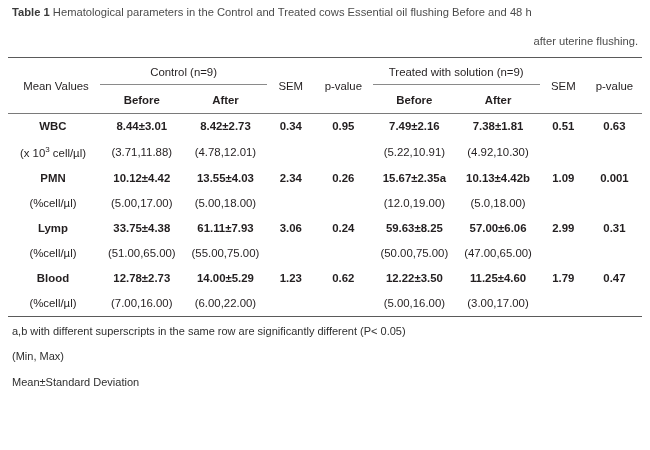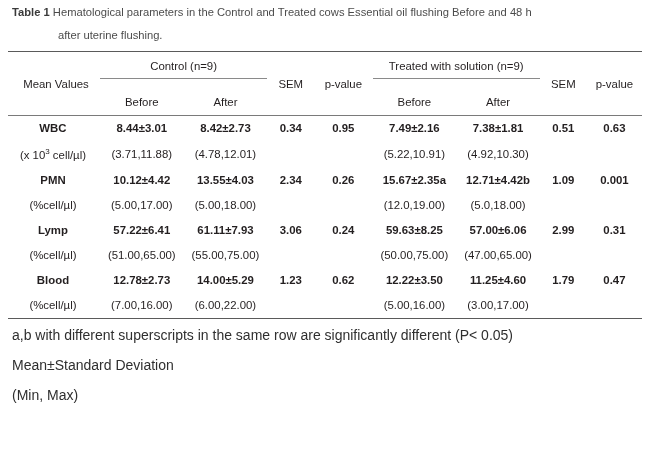--- a/index.html
+++ b/index.html
@@ -28,21 +28,22 @@
     padding: 4px 4px 0 4px;
     opacity: 0.92;
   }
   .caption .cap-label {
     font-weight: bold;
     color: #2a2a2a;
   }
   .caption .cap-line2 {
     display: block;
     padding-left: 46px;
-    margin-top: 6px;
+    margin-top: 12px;
+    text-align: right;
   }
   table.hemo {
     width: 100%;
     border-collapse: collapse;
     font-size: 11.4px;
     margin-top: 6px;
   }
   table.hemo th,
   table.hemo td {
     padding: 0;
@@ -69,21 +70,22 @@
     border-top: 1.4px solid #5a5a5a;
     height: 0;
     padding: 0;
     font-size: 0;
     line-height: 0;
   }
   tr.head-row1 th {
     padding: 8px 2px 6px 2px;
   }
   tr.head-row2 th {
-    padding: 17px 2px 7px 2px;
+    padding: 9px 2px 7px 2px;
+    font-weight: bold;
   }
   tbody tr.data-row td {
     padding: 6.5px 2px;
     font-weight: bold;
   }
   tbody tr.range-row td {
     padding: 6.5px 2px;
   }
   .col-label {
     text-align: left;
@@ -95,21 +97,21 @@
     padding-left: 0 !important;
   }
   .grp-underline {
     border-bottom: 1px solid #8a8a8a;
   }
   .sup {
     font-size: 8px;
     vertical-align: super;
   }
   .footnotes {
-    font-size: 14px;
+    font-size: 11px;
     line-height: 1.5;
     color: #2f2f2f;
     padding: 6px 4px 0 4px;
   }
   .footnotes div {
     margin-bottom: 9px;
   }
   .w-blood { width: 14.5%; }
   .w-val   { width: 13.2%; }
   .w-sem   { width: 7.4%; }
@@ -188,40 +190,40 @@
         <td></td>
       </tr>
 
       <tr class="data-row">
         <td class="col-label indent">PMN</td>
         <td>10.12±4.42</td>
         <td>13.55±4.03</td>
         <td>2.34</td>
         <td>0.26</td>
         <td>15.67±2.35a</td>
-        <td>12.71±4.42b</td>
+        <td>10.13±4.42b</td>
         <td>1.09</td>
         <td>0.001</td>
       </tr>
 
       <tr class="range-row">
         <td class="col-label indent">(%cell/µl)</td>
         <td>(5.00,17.00)</td>
         <td>(5.00,18.00)</td>
         <td></td>
         <td></td>
         <td>(12.0,19.00)</td>
         <td>(5.0,18.00)</td>
         <td></td>
         <td></td>
       </tr>
 
       <tr class="data-row">
         <td class="col-label indent">Lymp</td>
-        <td>57.22±6.41</td>
+        <td>33.75±4.38</td>
         <td>61.11±7.93</td>
         <td>3.06</td>
         <td>0.24</td>
         <td>59.63±8.25</td>
         <td>57.00±6.06</td>
         <td>2.99</td>
         <td>0.31</td>
       </tr>
 
       <tr class="range-row">
@@ -261,17 +263,17 @@
       </tr>
 
       <tr class="rule-bottom">
         <td colspan="9"></td>
       </tr>
     </tbody>
   </table>
 
   <div class="footnotes">
     <div>a,b with different superscripts in the same row are significantly different (P&lt; 0.05)</div>
+    <div>(Min, Max)</div>
     <div>Mean±Standard Deviation</div>
-    <div>(Min, Max)</div>
   </div>
 
 </div>
 
 </body></html>

